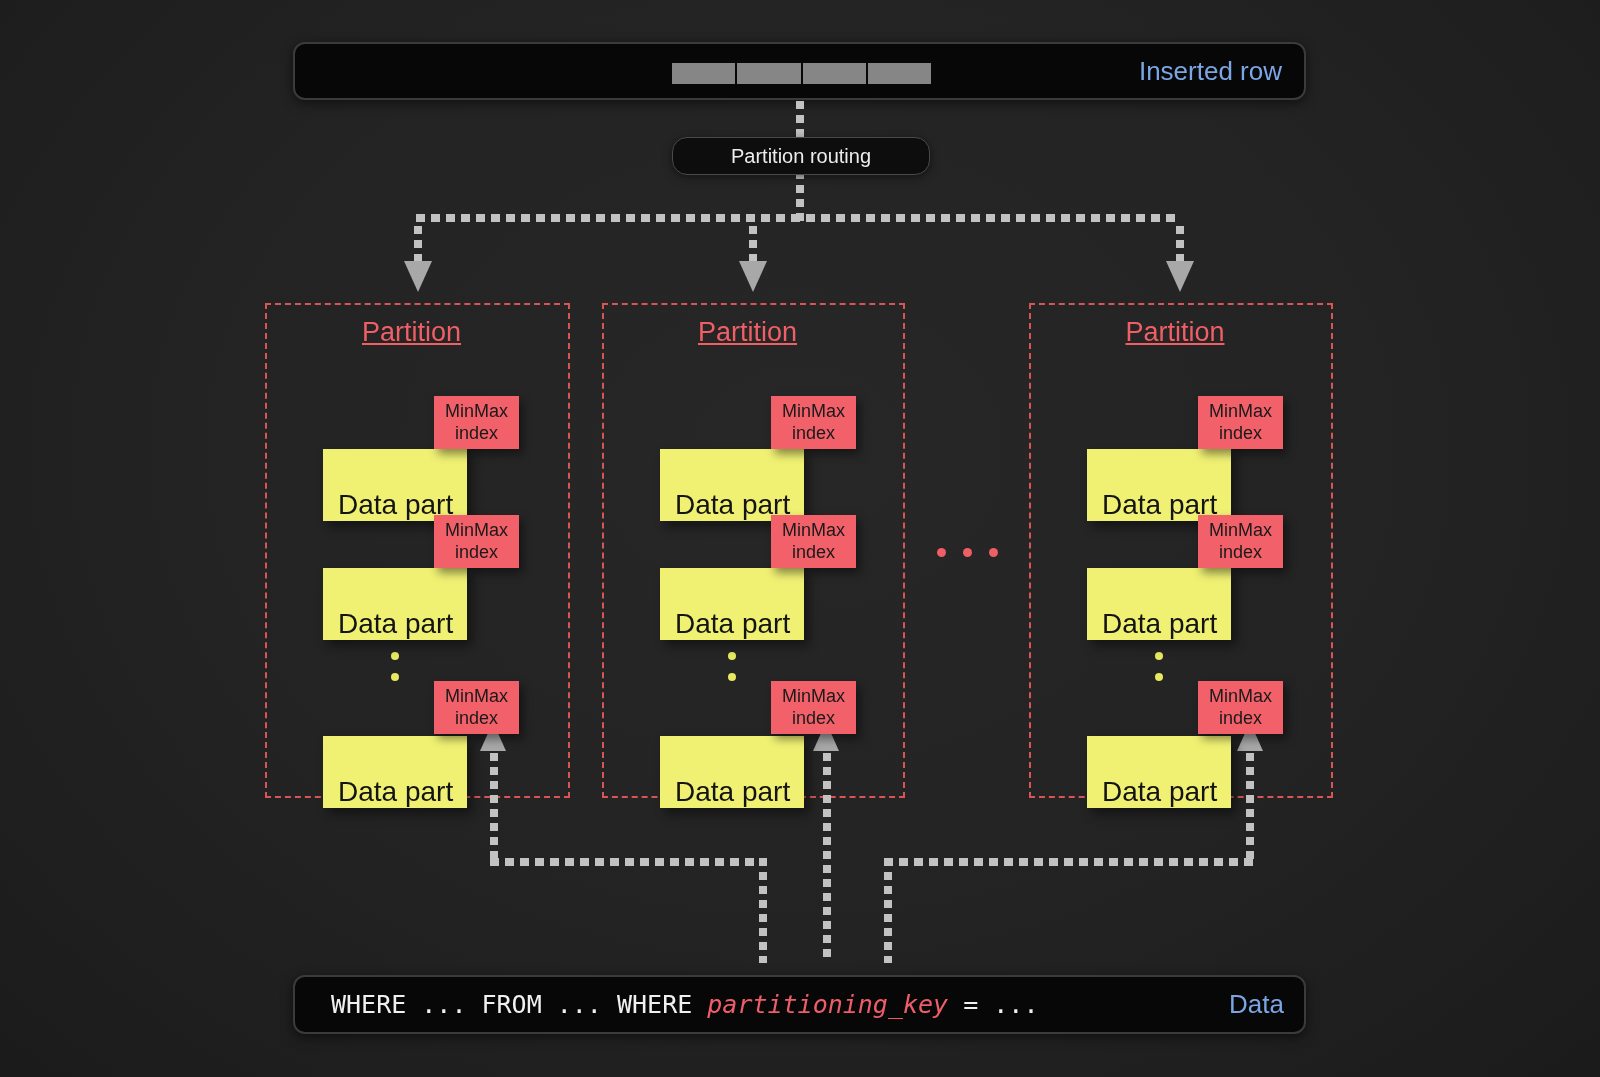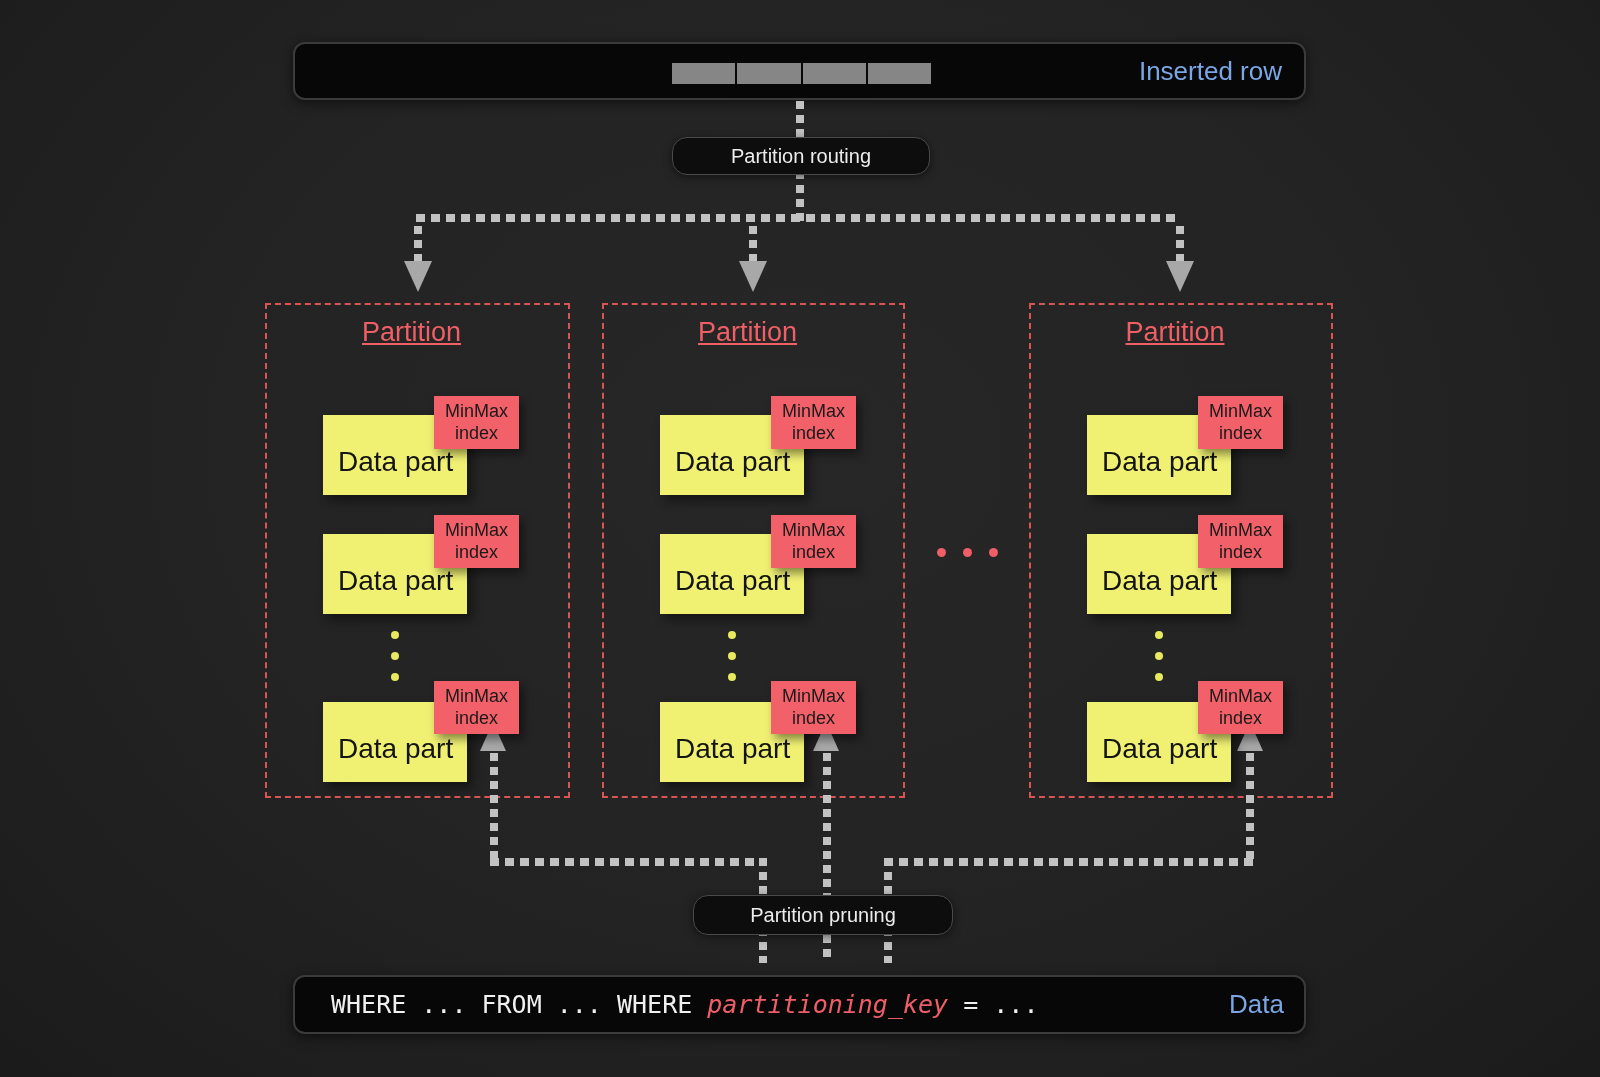--- a/index.html
+++ b/index.html
@@ -37,23 +37,23 @@
     border-left:14px solid transparent; border-right:14px solid transparent;
     border-top:31px solid var(--gray-arrow);}
   .arr-up{position:absolute; width:0; height:0;
     border-left:13px solid transparent; border-right:13px solid transparent;
     border-bottom:29px solid var(--gray-arrow);}
   
   .partition{position:absolute; top:303px; height:495px; box-sizing:border-box;
     border:2px dashed var(--red-border);}
   .partition-title{position:absolute; top:12px; left:0; right:12px; text-align:center;
     color:var(--red-text); font-size:27px;text-decoration:underline;}
-  .dp{position:absolute; left:56px; width:144px; height:80px; background:var(--yellow);
-    display:flex; align-items:flex-end; padding:0 0 17px 15px; box-sizing:border-box;
-    color:#141414; font-size:28px; box-shadow:5px 6px 10px rgba(0,0,0,.45); z-index:1;}
+  .dp{position:absolute; left:56px; width:144px; height:72px; background:var(--yellow);
+    display:flex; align-items:flex-end; padding:0 0 0 15px; box-sizing:border-box;
+    color:#141414; font-size:28px; box-shadow:5px 6px 10px rgba(0,0,0,.45); z-index:1;margin-top:34px;}
   .tag{position:absolute; left:167px; width:85px; height:53px; background:var(--red);
     display:flex; align-items:center; justify-content:center; text-align:center;
     color:#1a1a1a; font-size:18px; line-height:1.18;
     box-shadow:4px 5px 9px rgba(0,0,0,.45); z-index:2;margin-top:16px;}
   .vdots{position:absolute; left:124px; top:326px; display:flex; flex-direction:column; gap:13px;}
   .ydot{width:8px; height:8px; border-radius:50%; background:var(--yellow-dot);}
   .rdots{position:absolute; left:937px; top:548px; display:flex; gap:17px;}
   .rdot{width:9px; height:9px; border-radius:50%; background:var(--red-text);}
   
   .cells{position:absolute; left:377px; top:19px; width:259px; height:21px; display:flex; gap:2px;}
@@ -154,23 +154,20 @@
   <div class="dash-v" style="left:759px; top:858px; height:105px;"></div>
 
   <div class="arr-up" style="left:813px; top:722px;"></div>
   <div class="dash-v" style="left:823px; top:753px; height:210px;"></div>
 
   <div class="arr-up" style="left:1237px; top:722px;"></div>
   <div class="dash-v" style="left:1246px; top:753px; height:109px;"></div>
   <div class="dash-h" style="left:884px; top:858px; width:370px;"></div>
   <div class="dash-v" style="left:884px; top:858px; height:105px;"></div>
 
-  <div class="small-label" style="left:693px; top:895px; width:260px; height:40px;">
-    <span>Partition pruning</span>
-  </div>
 
   <div class="bar" style="top:975px; height:59px; padding:0 20px 0 36px;">
     <span class="code"><span>WHERE ... FROM ... WHERE </span><span class="red">partitioning_key</span><span> = ...</span></span>
     <span class="flex-spacer"></span>
     <span class="bar-label">Data</span>
   </div>
 
 </div>
 
 </body></html>

